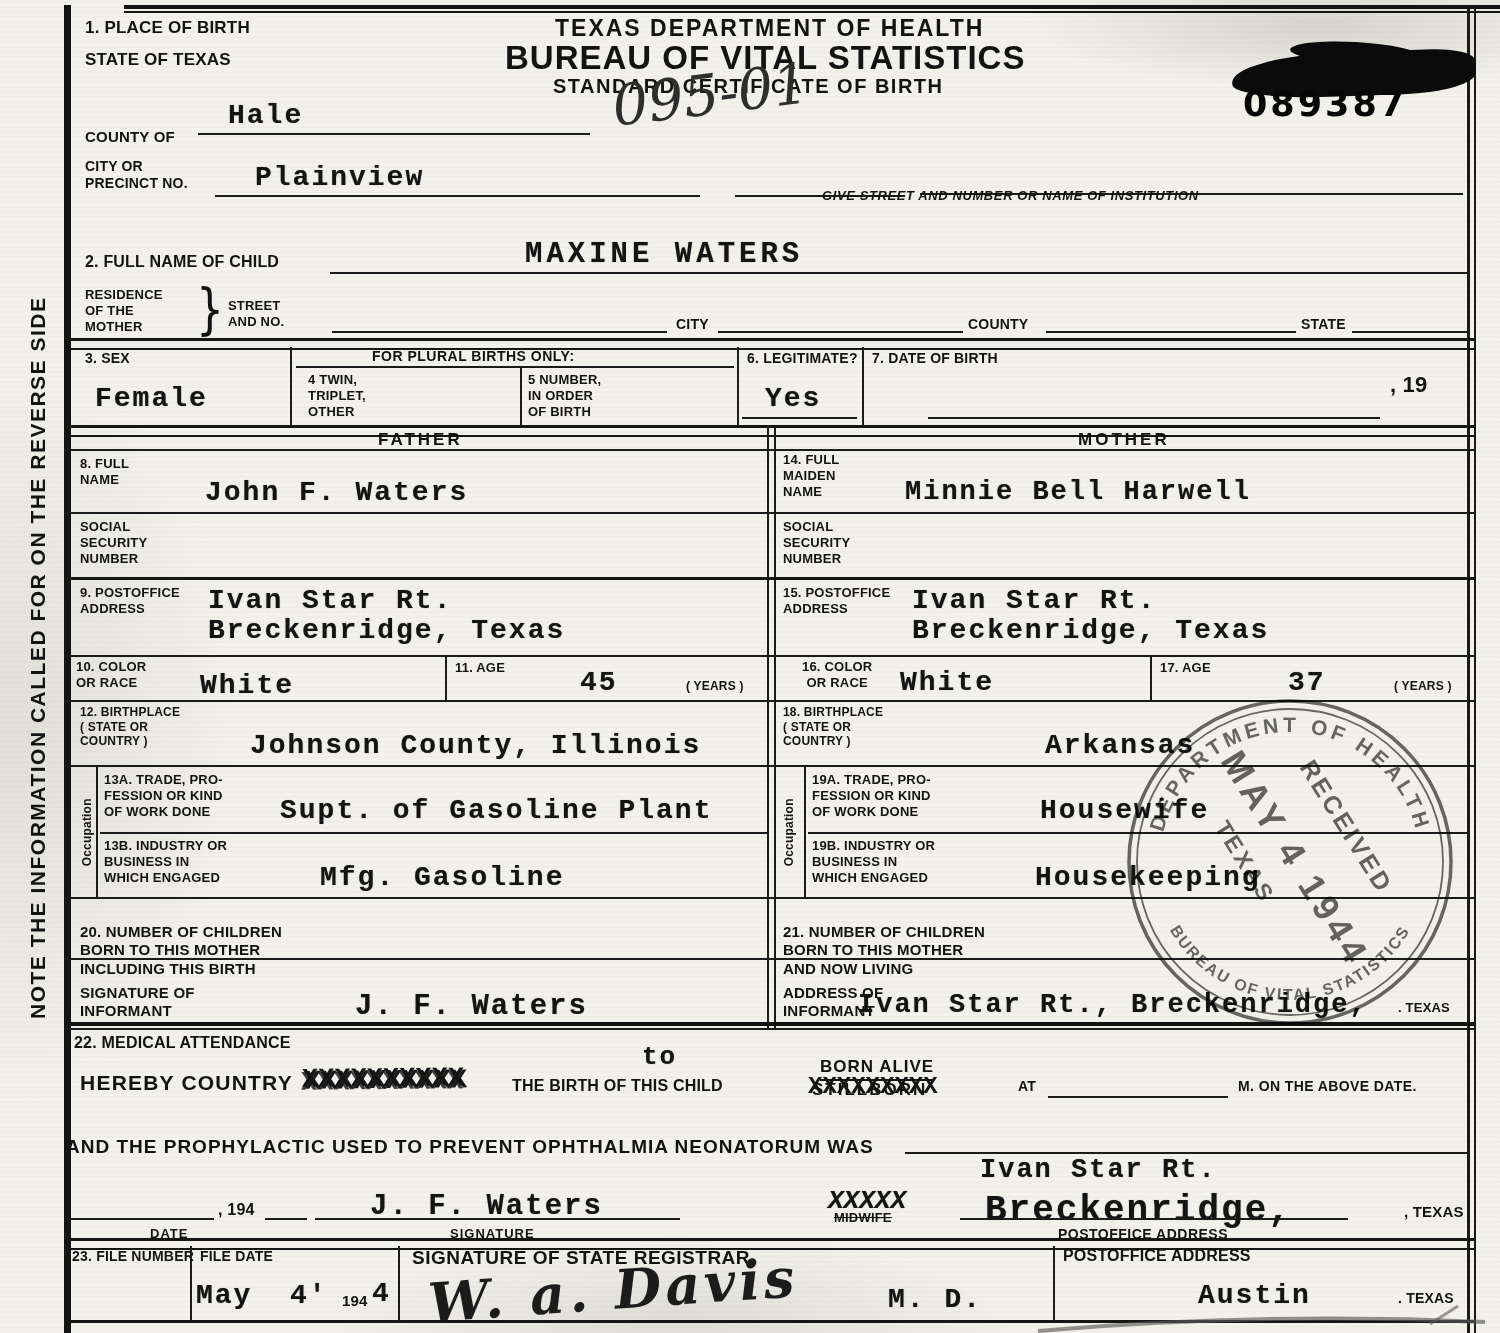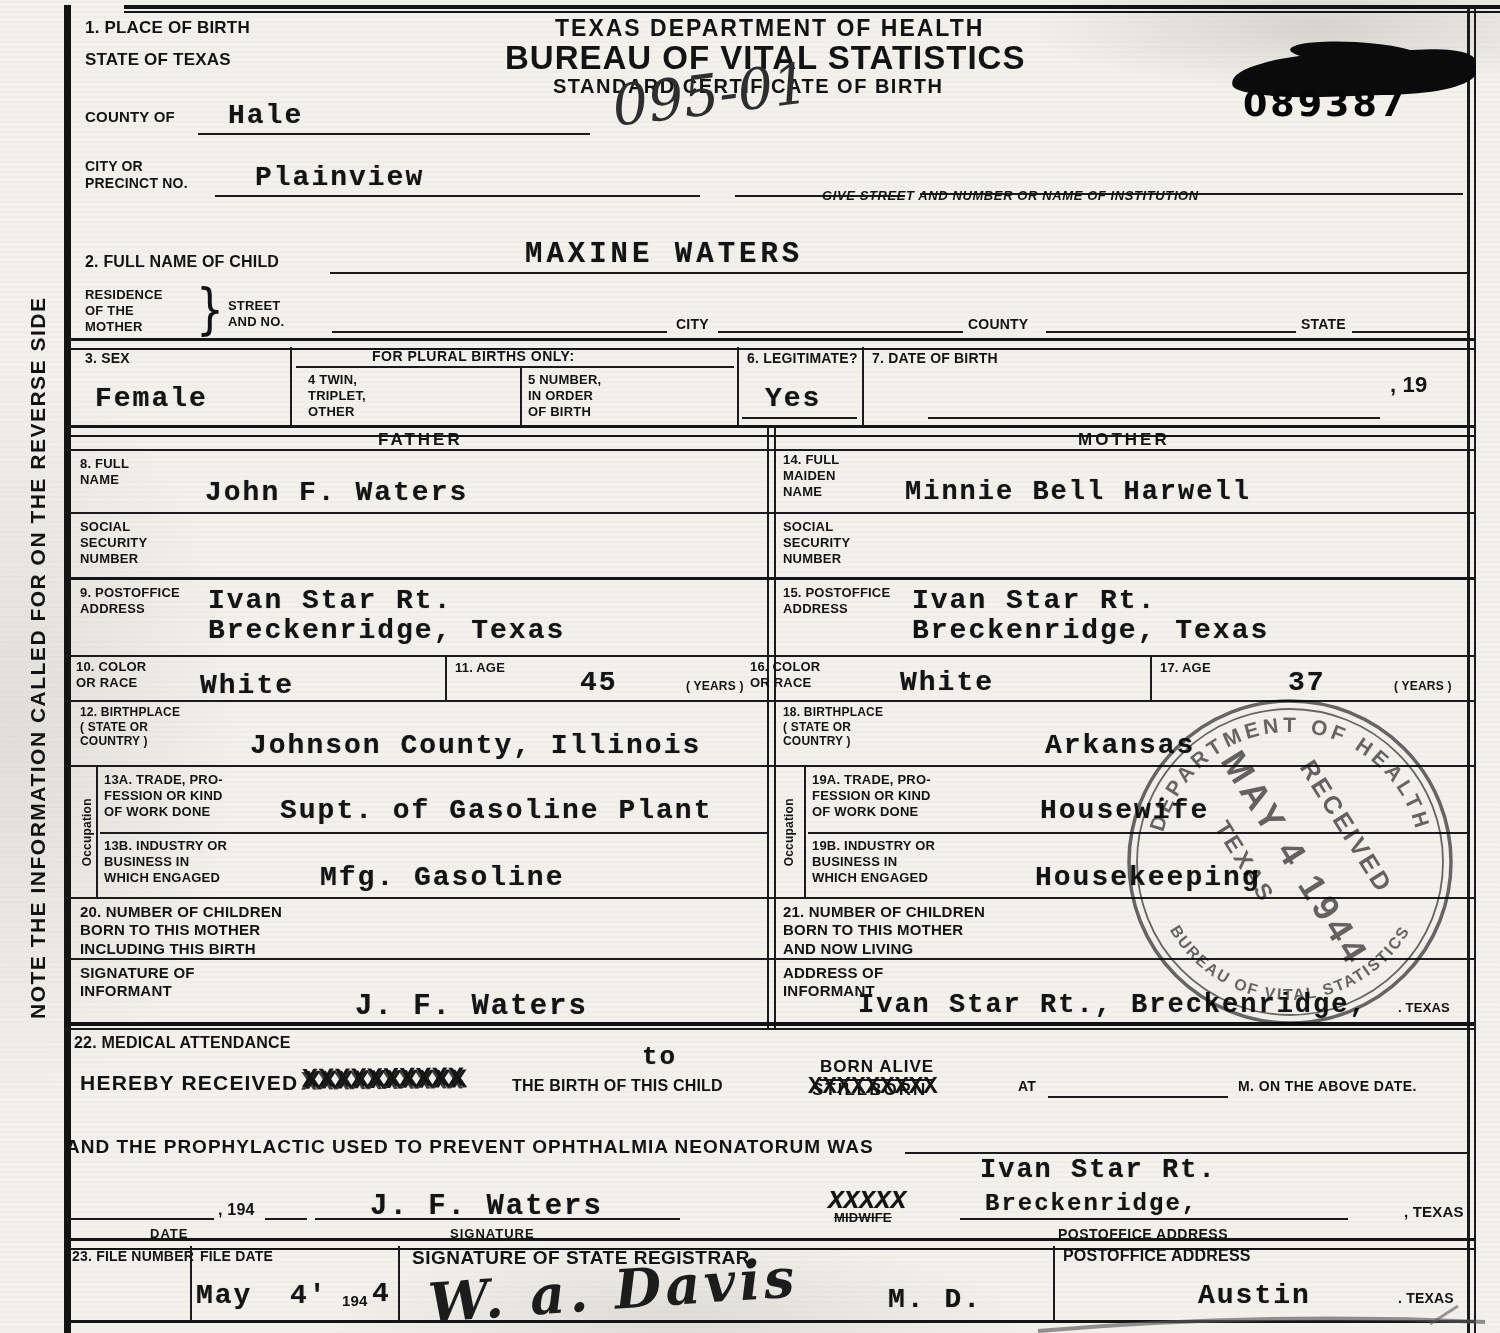--- a/index.html
+++ b/index.html
@@ -10,21 +10,21 @@
       radial-gradient(ellipse 300px 500px at 1% 55%, rgba(170,168,160,.25) 0%, transparent 75%),
       radial-gradient(ellipse 500px 120px at 45% 99%, rgba(150,148,140,.22) 0%, transparent 70%),
       repeating-linear-gradient(0deg, rgba(60,60,58,.02) 0 2px, transparent 2px 5px),
       #f3f1ec;
     font-family:"Liberation Sans",sans-serif;color:#181818;
   }
   .a{position:absolute;}
   .pre{white-space:pre-line;}
   
   .lbl{font-weight:bold;font-size:13px;line-height:1.22;letter-spacing:.2px;color:#131313;}
-  .xs{font-size:12px;} .md{font-size:15px;} .lg{font-size:16px;} .xl{font-size:21px;letter-spacing:1.2px;}
+  .xs{font-size:12px;} .md{font-size:15px;margin-top:20px;} .lg{font-size:16px;} .xl{font-size:21px;letter-spacing:1.2px;}
   
   .type{font-family:"Liberation Mono","DejaVu Sans Mono",monospace;font-weight:bold;font-size:28px;
         letter-spacing:2px;color:#141414;white-space:pre;text-shadow:0 0 1px rgba(25,25,25,.45);}
   .tsm{font-size:26px;}
   
   .hl{height:2px;background:#1b1b1b;}
   .hl3{height:3px;background:#151515;}
   .dl{height:7px;border-top:3px solid #161616;border-bottom:2px solid #161616;}
   .vl{width:2px;background:#1b1b1b;}
   .hw{font-family:"DejaVu Serif",serif;font-style:italic;color:#2e2e2e;}
@@ -154,21 +154,21 @@
   <div class="a hl" style="left:64px;top:655px;width:1410px;"></div>
 
   
   <div class="a lbl pre" style="left:76px;top:659px;">10. COLOR
 OR RACE</div>
   <div class="a type" style="left:200px;top:670px;">White</div>
   <div class="a vl" style="left:445px;top:656px;height:44px;"></div>
   <div class="a lbl" style="left:455px;top:660px;">11. AGE</div>
   <div class="a type" style="left:580px;top:667px;">45</div>
   <div class="a lbl xs" style="left:686px;top:679px;">( YEARS )</div>
-  <div class="a lbl pre" style="left:750px;top:659px;">16. COLOR
+  <div class="a lbl pre" style="left:802px;top:659px;text-align:center;">16. COLOR
 OR RACE</div>
   <div class="a type" style="left:900px;top:667px;">White</div>
   <div class="a vl" style="left:1150px;top:656px;height:44px;"></div>
   <div class="a lbl" style="left:1160px;top:660px;">17. AGE</div>
   <div class="a type" style="left:1288px;top:667px;">37</div>
   <div class="a lbl xs" style="left:1394px;top:679px;">( YEARS )</div>
   <div class="a hl" style="left:64px;top:700px;width:1410px;"></div>
 
   
   <div class="a lbl pre xs" style="left:80px;top:705px;">12. BIRTHPLACE
@@ -222,21 +222,21 @@
   <div class="a lbl pre md" style="left:783px;top:964px;">ADDRESS OF
 INFORMANT</div>
   <div class="a type" style="left:858px;top:990px;font-size:27px;">Ivan Star Rt., Breckenridge,</div>
   <div class="a lbl" style="left:1398px;top:1000px;">. TEXAS</div>
   <div class="a" style="left:64px;top:1022px;width:1410px;height:4px;background:#121212;"></div>
   <div class="a hl" style="left:64px;top:1028px;width:1410px;"></div>
 
   
   <div class="a lbl lg" style="left:74px;top:1033px;">22. MEDICAL ATTENDANCE</div>
   <div class="a type tsm" style="left:642px;top:1042px;">to</div>
-  <div class="a lbl xl" style="left:66px;top:1070px;">I HEREBY RECEIVED</div>
+  <div class="a lbl xl" style="left:66px;top:1070px;">I HEREBY COUNTRY</div>
   <div class="a" style="left:302px;top:1064px;font-family:'Liberation Mono',monospace;font-weight:bold;font-size:27px;letter-spacing:0;color:#141414;text-shadow:3px 2px 0 #1a1a1a,-1px 3px 0 rgba(20,20,20,.8);transform:rotate(-.5deg);">XXXXXXXXXX</div>
   <div class="a lbl lg" style="left:512px;top:1076px;">THE BIRTH OF THIS CHILD</div>
   <div class="a lbl" style="left:820px;top:1057px;font-size:17px;letter-spacing:1px;border-bottom:2px solid #161616;padding-bottom:1px;">BORN ALIVE</div>
   <div class="a strikewrap" style="left:812px;top:1080px;">
     <span class="lbl" style="font-size:17px;letter-spacing:2px;">STILLBORN</span>
     <span class="overx">XXXXXXXXX</span>
   </div>
   <div class="a lbl" style="left:1018px;top:1078px;font-size:14px;">AT</div>
   <div class="a hl" style="left:1048px;top:1096px;width:180px;"></div>
   <div class="a lbl" style="left:1238px;top:1078px;font-size:14px;letter-spacing:.4px;">M. ON THE ABOVE DATE.</div>
@@ -247,21 +247,21 @@
   <div class="a type" style="left:980px;top:1155px;font-size:27px;">Ivan Star Rt.</div>
   <div class="a hl" style="left:66px;top:1218px;width:148px;"></div>
   <div class="a lbl" style="left:218px;top:1200px;font-size:16px;">, 194</div>
   <div class="a hl" style="left:265px;top:1218px;width:42px;"></div>
   <div class="a type" style="left:370px;top:1190px;font-size:29px;">J. F. Waters</div>
   <div class="a hl" style="left:315px;top:1218px;width:365px;"></div>
   <div class="a lbl" style="left:150px;top:1226px;letter-spacing:1px;">DATE</div>
   <div class="a lbl" style="left:450px;top:1226px;letter-spacing:1px;">SIGNATURE</div>
   <div class="a type tsm" style="left:828px;top:1186px;letter-spacing:0;font-style:italic;">XXXXX</div>
   <div class="a lbl" style="left:834px;top:1210px;text-decoration:line-through;">MIDWIFE</div>
-  <div class="a type" style="left:985px;top:1190px;font-size:24px;">Breckenridge,</div>
+  <div class="a type" style="left:985px;top:1190px;font-size:36px;">Breckenridge,</div>
   <div class="a hl" style="left:960px;top:1218px;width:388px;"></div>
   <div class="a lbl" style="left:1404px;top:1203px;font-size:15px;">, TEXAS</div>
   <div class="a lbl" style="left:1058px;top:1226px;font-size:14px;letter-spacing:.5px;">POSTOFFICE ADDRESS</div>
   <div class="a dl" style="left:64px;top:1238px;width:1410px;"></div>
 
   
   <div class="a lbl" style="left:72px;top:1248px;font-size:14px;">23. FILE NUMBER</div>
   <div class="a vl" style="left:190px;top:1246px;height:76px;"></div>
   <div class="a lbl" style="left:200px;top:1248px;font-size:14px;">FILE DATE</div>
   <div class="a type" style="left:196px;top:1280px;">May  4'</div>

